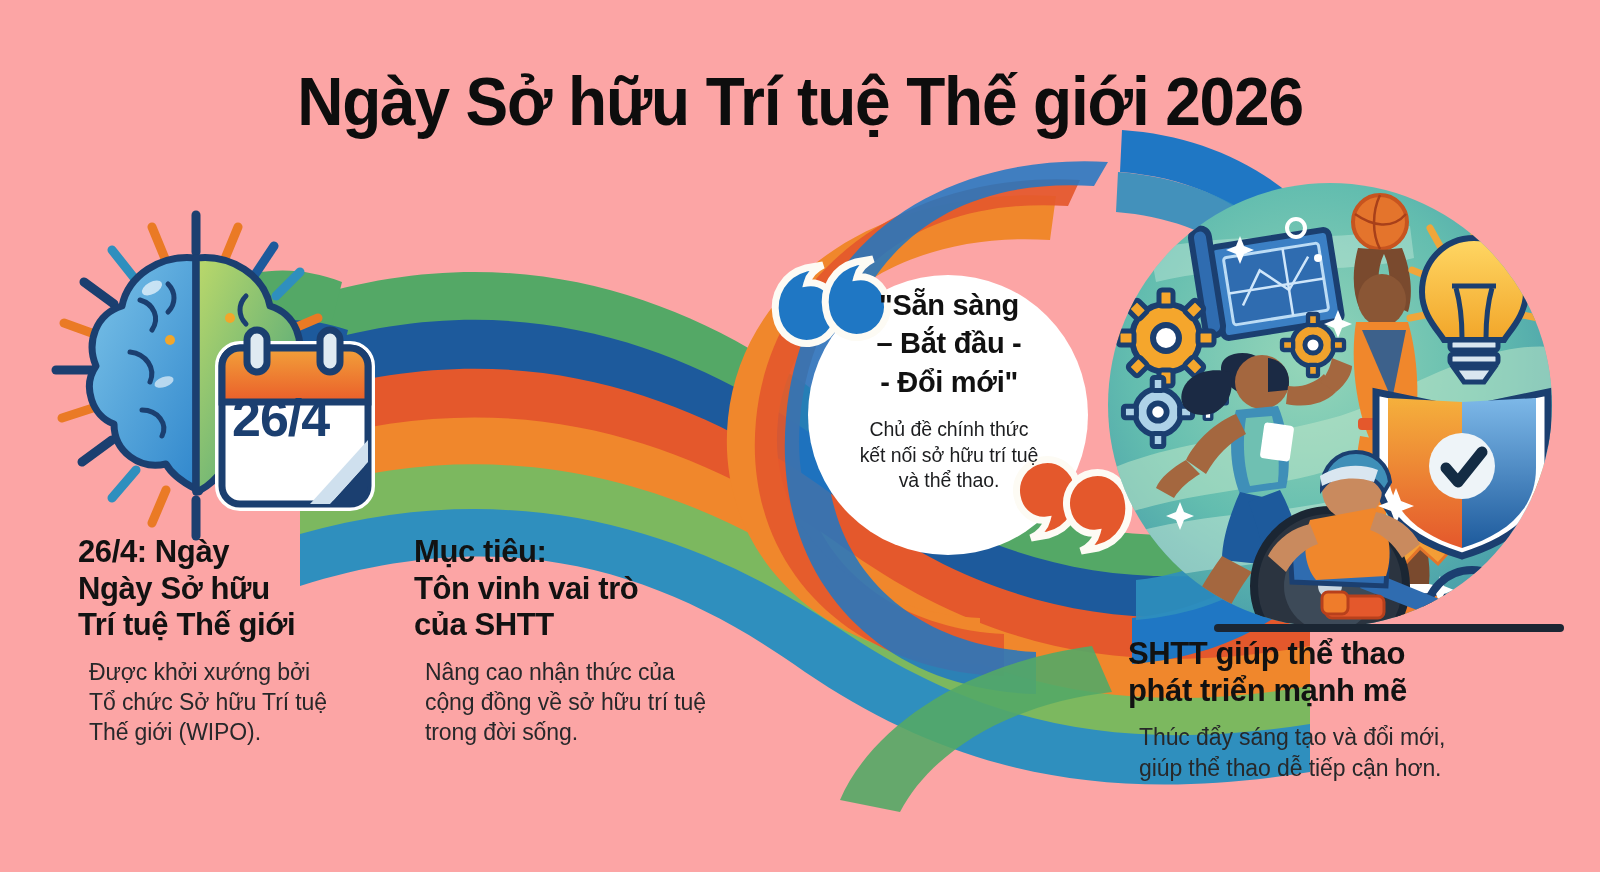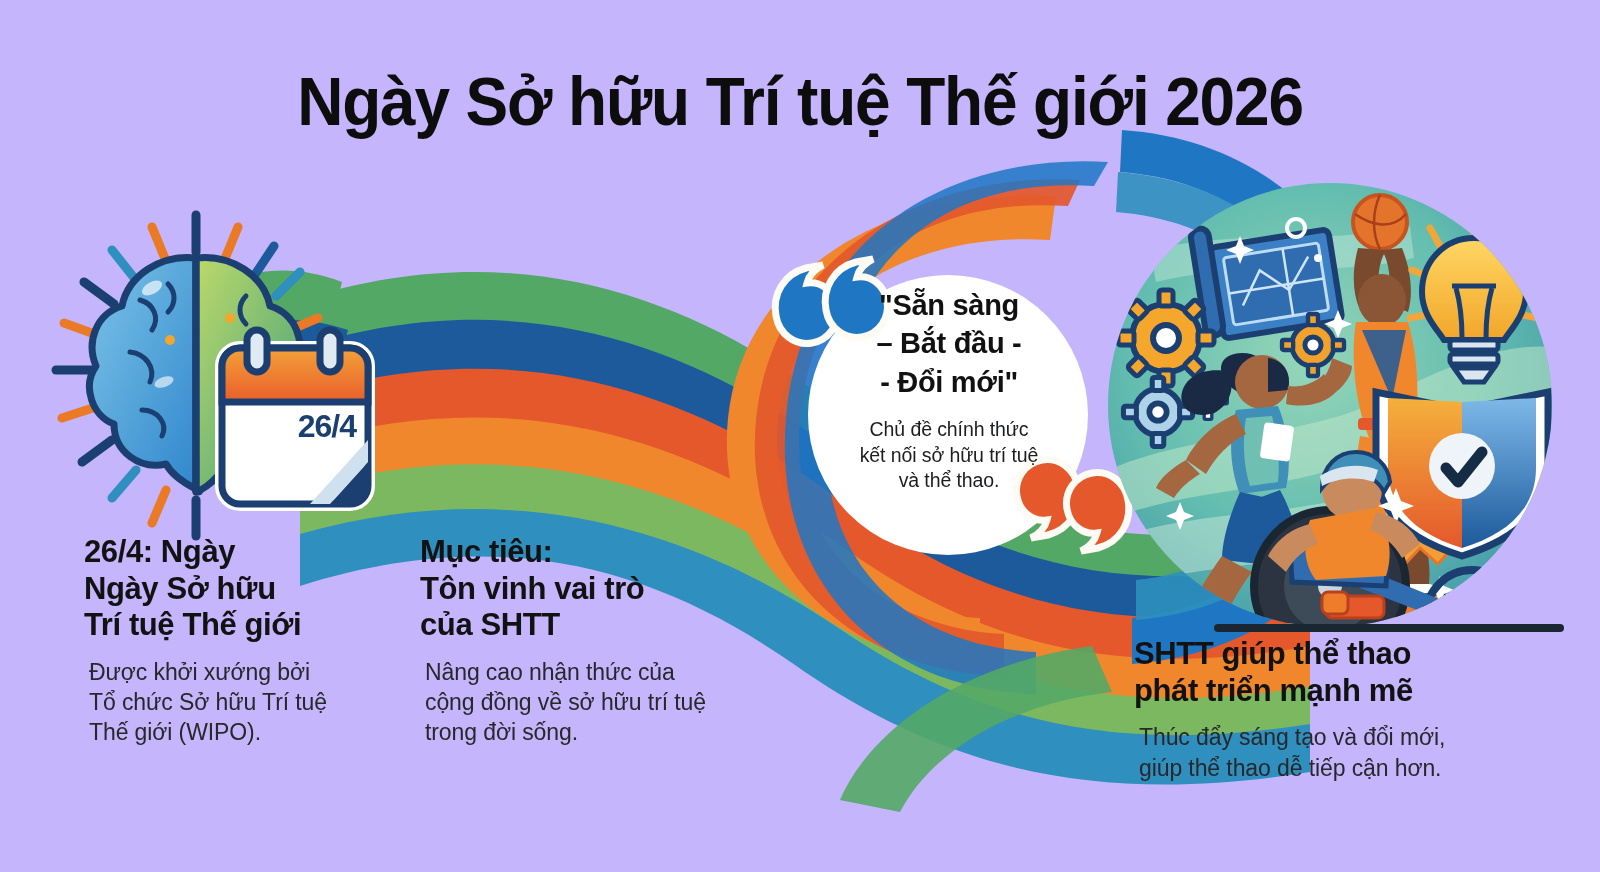--- a/index.html
+++ b/index.html
@@ -45,21 +45,21 @@
 
   
   .col { position: absolute; }
   .col-head {
     font-size: 31px;
     font-weight: 700;
     line-height: 1.18;
     letter-spacing: -0.4px;
     color: #121212;
     white-space: pre-line;
-    margin: 0 0 13px 6px;
+    margin: 0 0 13px 0;
   }
   .col-body {
     font-size: 23px;
     font-weight: 400;
     line-height: 1.32;
     letter-spacing: -0.1px;
     color: #27282a;
     white-space: pre-line;
     margin: 11px;
   }
@@ -100,33 +100,33 @@
     letter-spacing: -0.1px;
     color: #1c1d1f;
     white-space: pre-line;
     margin: 8px;
   }
 
   
   #calendar-date-text {
     position: absolute;
     left: 232px;
-    top: 408px;
+    top: 388px;
     width: 124px;
-    text-align: right;
-    font-size: 32px;
+    text-align: left;
+    font-size: 52px;
     font-weight: 700;
     letter-spacing: -1px;
     color: #1b3f70;
   }
 </style>
 </head>
 <body>
 
-<div id="stage" style="background: #c4b5fd;">
+<div id="stage" style="background: #fca5a5;">
 
   <div id="page-title">Ngày Sở hữu Trí tuệ Thế giới 2026</div>
 
   <svg class="art-svg" viewBox="0 0 1600 872">
     <defs>
       <linearGradient id="gBrainL" x1="0" y1="0" x2="1" y2="1">
         <stop offset="0%" stop-color="#7cc3e8"></stop>
           <stop offset="100%" stop-color="#2f86cc"></stop>
       </linearGradient>
       <linearGradient id="gBrainR" x1="0" y1="0" x2="1" y2="1">

